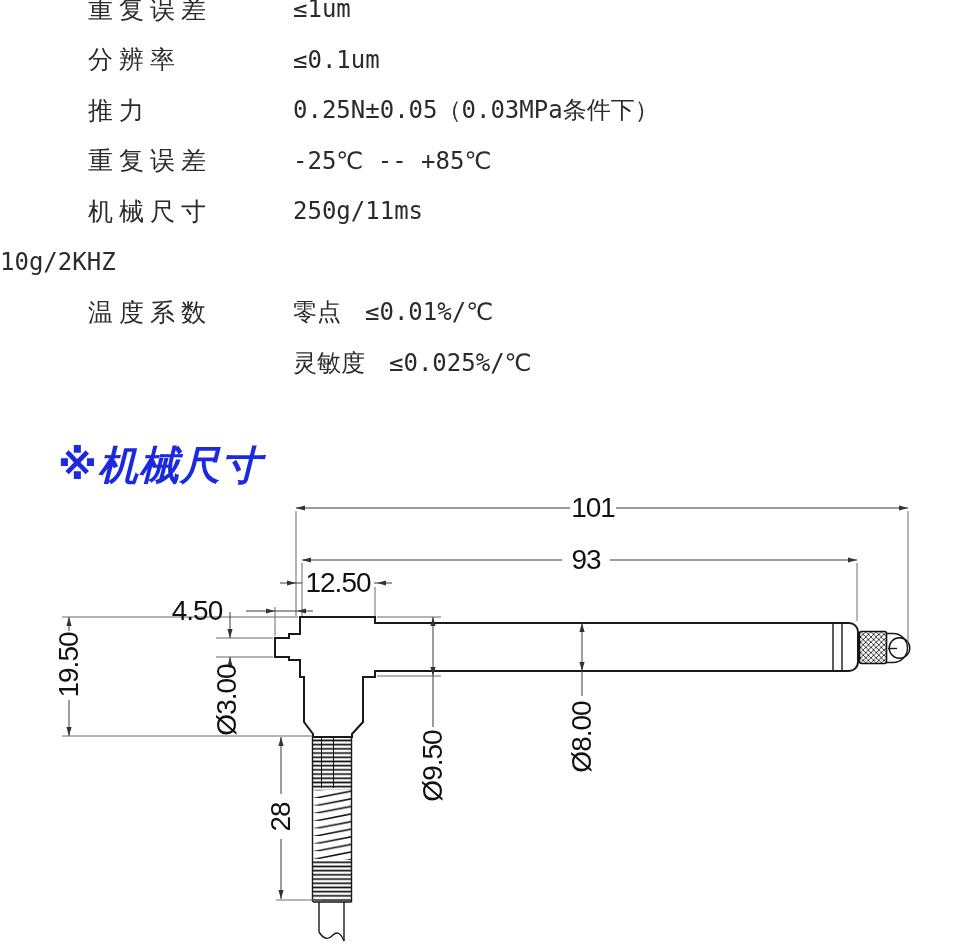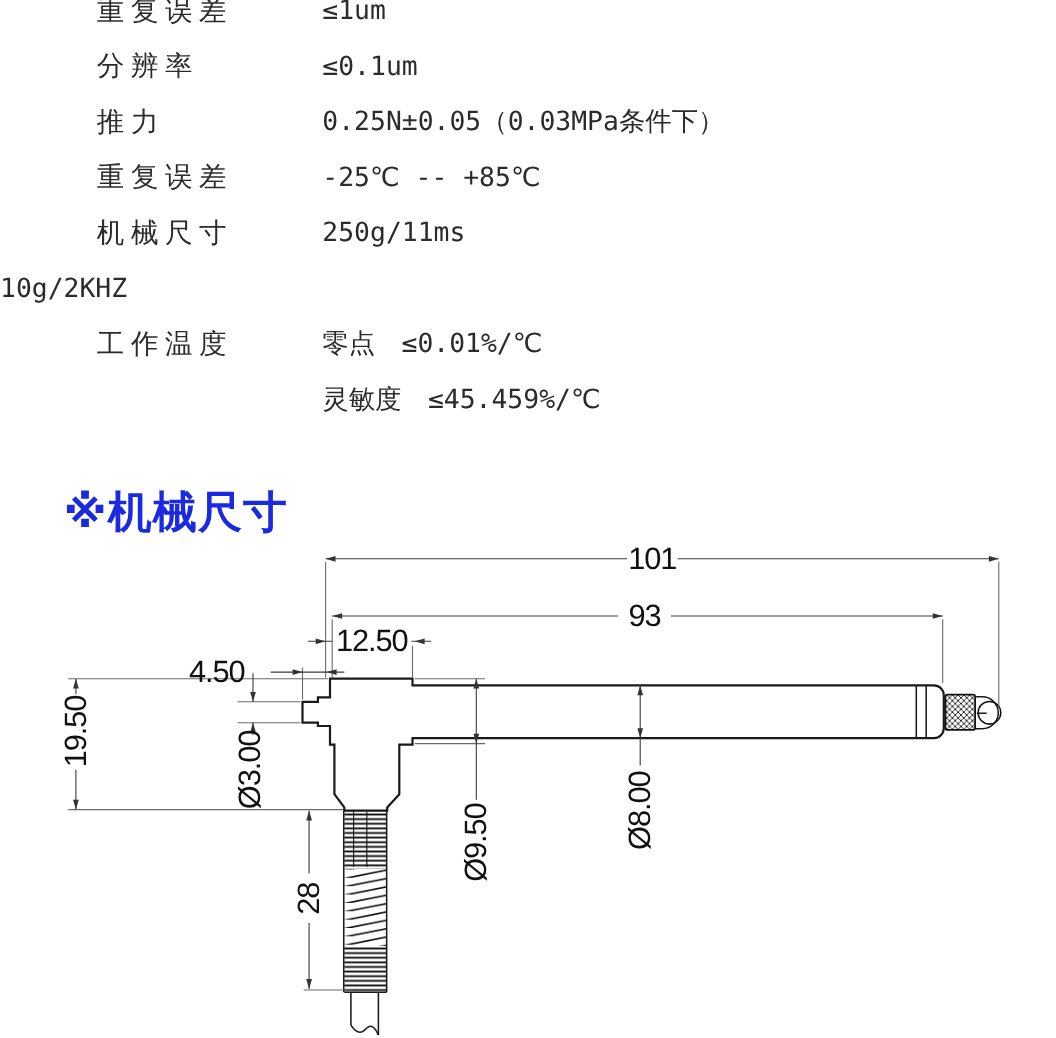--- a/index.html
+++ b/index.html
@@ -17,20 +17,21 @@
     white-space:nowrap;
   }
   .spec-value{
     font-size:24px;color:#2b2b2b;white-space:nowrap;
     font-family:"DejaVu Sans Mono","Liberation Mono","DejaVu Sans",monospace;
   }
   .section-heading{
     position:absolute;left:58px;top:438px;
     font-size:40px;font-weight:700;letter-spacing:1px;
     white-space:nowrap;
+    font-style:italic;
   }
   .drawing-svg{position:absolute;left:0;top:480px;}
   .outline{fill:none;stroke:#1a1a1a;stroke-width:2;stroke-linejoin:miter;}
   .thin{fill:none;stroke:#1a1a1a;stroke-width:1.4;}
   .ext{fill:none;stroke:#6a6a6a;stroke-width:1;}
   .dim{fill:none;stroke:#3a3a3a;stroke-width:1;}
   .arr{fill:#333;stroke:none;}
   .dimtext{
     fill:#111;font-family:"Liberation Sans","DejaVu Sans",sans-serif;
     font-size:28px;letter-spacing:-1px;
@@ -57,26 +58,26 @@
     <span class="spec-value">-25℃ -- +85℃</span>
   </div>
   <div class="spec-row">
     <span class="spec-label">机械尺寸</span>
     <span class="spec-value">250g/11ms</span>
   </div>
   <div class="spec-row">
     <span class="spec-value">10g/2KHZ</span>
   </div>
   <div class="spec-row">
-    <span class="spec-label">工作温度</span>
+    <span class="spec-label">温度系数</span>
     <span class="spec-value">零点　≤0.01%/℃</span>
   </div>
   <div class="spec-row">
     <span class="spec-label"></span>
-    <span class="spec-value">灵敏度　≤45.459%/℃</span>
+    <span class="spec-value">灵敏度　≤0.025%/℃</span>
   </div>
 </div>
 
 <div class="section-heading" style="color:#1b2ae0">※机械尺寸</div>
 
 <svg class="drawing-svg" width="960" height="464" viewBox="0 480 960 464">
   <defs>
     <pattern id="pThread" width="39" height="4.2" patternUnits="userSpaceOnUse">
       <path d="M0,1.2 H39" stroke="#111" stroke-width="1.6" fill="none"></path>
     </pattern>

